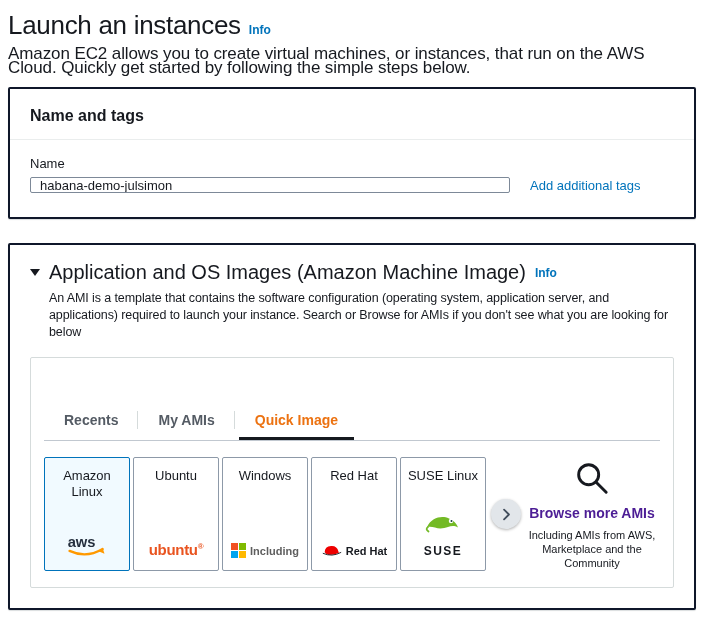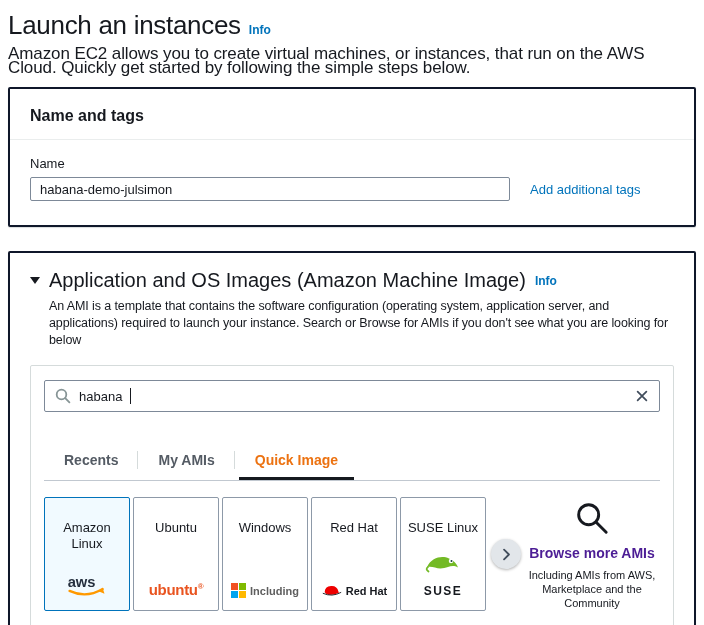--- a/index.html
+++ b/index.html
@@ -25,21 +25,21 @@
     border: 2px solid #0f172a;
     border-radius: 2px;
     box-shadow: 0 1px 1px 0 rgba(0,28,36,.15);
   }
   .card-header { padding: 18px 20px 14px; border-bottom: 1px solid #eaeded; }
   .card-header h2 { font-size: 16px; font-weight: 700; }
   .card-body { padding: 16px 20px 24px; }
   .field-label { display: block; font-size: 13px; margin-bottom: 6px; }
   .field-row { display: flex; align-items: center; gap: 20px; }
   .text-input {
-    width: 480px; height: 24px;
+    width: 480px; height: 16px;
     border: 1px solid #7d8998; border-radius: 2px;
     padding: 0 9px; font-size: 13px; color: #16191f;
     font-family: "Liberation Sans", sans-serif; background: #fff;
   }
   .inline-link { color: #0073bb; font-size: 13px; text-decoration: none; cursor: pointer; white-space: nowrap; }
 
   
   .ami-card-outer { margin-top: 24px; padding-bottom: 20px; }
   .sec-header { padding: 16px 20px 0; }
   .sec-title-row { display: flex; align-items: center; gap: 9px; }
@@ -84,21 +84,21 @@
     content: ""; position: absolute; left: 4px; right: 4px; bottom: 0;
     height: 3px; background: #16191f;
   }
 
   
   .cards-row { margin-top: 16px; display: flex; align-items: stretch; gap: 3px; height: 114px; }
   .ami-card {
     width: 86px; flex: 0 0 86px;
     border: 1px solid #8d99a8; border-radius: 2px; background: #fff;
     display: flex; flex-direction: column; align-items: center; justify-content: space-between;
-    padding: 22px 4px 12px; text-align: center; cursor: pointer;
+    padding: 10px 4px 12px; text-align: center; cursor: pointer;
   }
   .ami-card.selected { background: #f1faff; border-color: #0073bb; }
   .ami-name { font-size: 13px; line-height: 16px; }
 
   .ubuntu-brand { color: #e95420; font-weight: 700; font-size: 15px; letter-spacing: -0.3px; }
   .ubuntu-brand sup { font-size: 8px; }
 
   .ms-logo { display: flex; align-items: center; gap: 4px; }
   .ms-squares { display: grid; grid-template-columns: 7px 7px; grid-template-rows: 7px 7px; gap: 1px; }
   .ms-squares i { display: block; }
@@ -160,34 +160,20 @@
       <div class="sec-title-row">
         <span class="caret-down"></span>
         <h2>Application and OS Images (Amazon Machine Image)</h2>
         <a class="info-link">Info</a>
       </div>
       <p class="sec-desc">An AMI is a template that contains the software configuration (operating system, application server, and applications) required to launch your instance. Search or Browse for AMIs if you don't see what you are looking for below</p>
     </div>
 
     <div class="inner-card">
 
-      <div class="search-box">
-        <svg width="16" height="16" viewBox="0 0 16 16">
-          <circle cx="6.5" cy="6.5" r="4.8" fill="none" stroke="#879596" stroke-width="1.8"></circle>
-          <line x1="10.2" y1="10.2" x2="14.4" y2="14.4" stroke="#879596" stroke-width="1.8" stroke-linecap="round"></line>
-        </svg>
-        <span class="search-text">habana</span>
-        <span class="text-caret"></span>
-        <span class="flex-spacer"></span>
-        <span class="clear-btn">
-          <svg width="14" height="14" viewBox="0 0 16 16">
-            <path d="M3 3 L13 13 M13 3 L3 13" stroke="#414d5c" stroke-width="2" stroke-linecap="round"></path>
-          </svg>
-        </span>
-      </div>
 
       <div class="tabs">
         <div class="tab">Recents</div>
         <div class="tab">My AMIs</div>
         <div class="tab active">Quick Image</div>
       </div>
 
       <div class="cards-row">
 
         <div class="ami-card selected">

